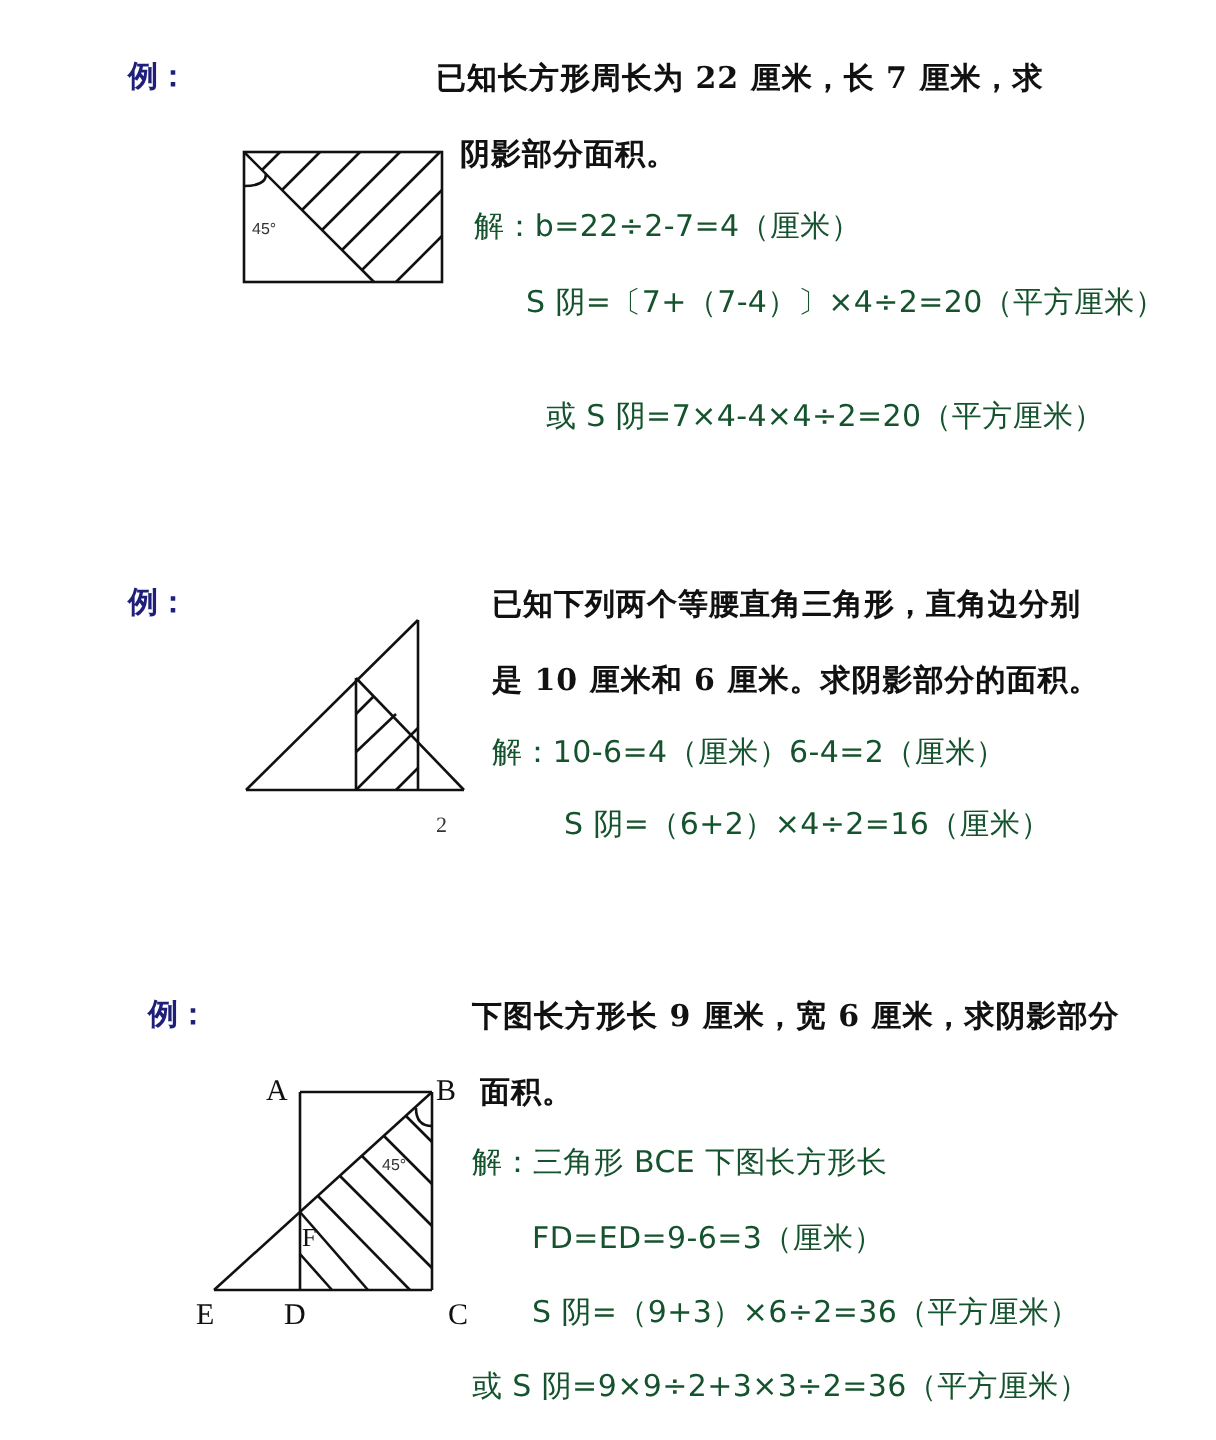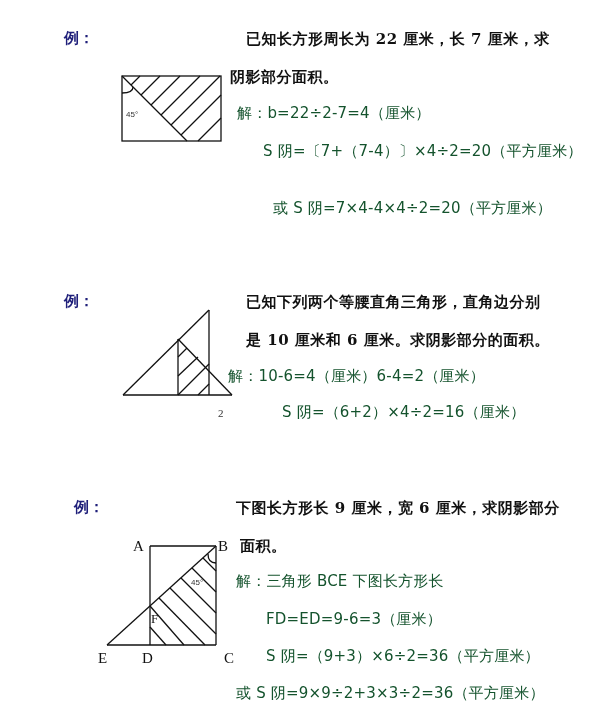--- a/index.html
+++ b/index.html
@@ -8,21 +8,21 @@
   .abs { position:absolute; white-space:nowrap; }
   .label { color:#1f1f7a; font-weight:bold; font-size:15px; font-family:"DejaVu Serif", serif; }
   .q { color:#111; font-weight:bold; font-size:15px; font-family:"DejaVu Serif", serif; letter-spacing:0.5px; }
   .sol { color:#14532d; font-size:15px; font-family:"DejaVu Sans", sans-serif; letter-spacing:0.2px; }
   svg { position:absolute; left:0; top:0; }
 </style>
 </head>
 <body>
 
 <div class="abs label" style="left:64px;top:29px;">例：</div>
-<div class="abs q" style="left:246px;top:30px;">已知长方形周长为 22 厘米，长 7  厘米，求</div>
+<div class="abs q" style="left:218px;top:30px;">已知长方形周长为 22 厘米，长 7  厘米，求</div>
 <div class="abs q" style="left:230px;top:68px;">阴影部分面积。</div>
 <div class="abs sol" style="left:237px;top:104px;">解：b=22÷2-7=4（厘米）</div>
 <div class="abs sol" style="left:263px;top:142px;text-align:center;">S 阴=〔7+（7-4）〕×4÷2=20（平方厘米）</div>
 <div class="abs sol" style="left:273px;top:179px;margin-top:20px;">或 S 阴=7×4-4×4÷2=20（平方厘米）</div>
 
 <svg width="608" height="720" viewBox="0 0 608 720" style="pointer-events:none;">
   <g stroke="#111" stroke-width="1.3" fill="none">
     <rect x="122" y="76" width="99" height="65"></rect>
     <line x1="122" y1="76" x2="187" y2="141"></line>
 
@@ -35,21 +35,21 @@
     <line x1="171" y1="125" x2="220" y2="76"></line>
     <line x1="181" y1="135" x2="221" y2="95"></line>
     <line x1="198" y1="141" x2="221" y2="118"></line>
   </g>
 </svg>
 <div class="abs" style="left:126px;top:110px;font-family:'Liberation Sans',sans-serif;font-size:8px;color:#333;">45°</div>
 
 <div class="abs label" style="left:64px;top:292px;">例：</div>
 <div class="abs q" style="left:246px;top:293px;">已知下列两个等腰直角三角形，直角边分别</div>
 <div class="abs q" style="left:246px;top:331px;">是 10 厘米和 6 厘米。求阴影部分的面积。</div>
-<div class="abs sol" style="left:228px;top:367px;">解：10-6=4（厘米）6-4=2（厘米）</div>
+<div class="abs sol" style="left:246px;top:367px;">解：10-6=4（厘米）6-4=2（厘米）</div>
 <div class="abs sol" style="left:282px;top:403px;">S 阴=（6+2）×4÷2=16（厘米）</div>
 
 <svg width="608" height="720" viewBox="0 0 608 720" style="pointer-events:none;">
   <g stroke="#111" stroke-width="1.3" fill="none">
 
     <line x1="123" y1="395" x2="232" y2="395"></line>
 
     <line x1="123" y1="395" x2="209" y2="310"></line>
     <line x1="209" y1="310" x2="209" y2="395"></line>
 

